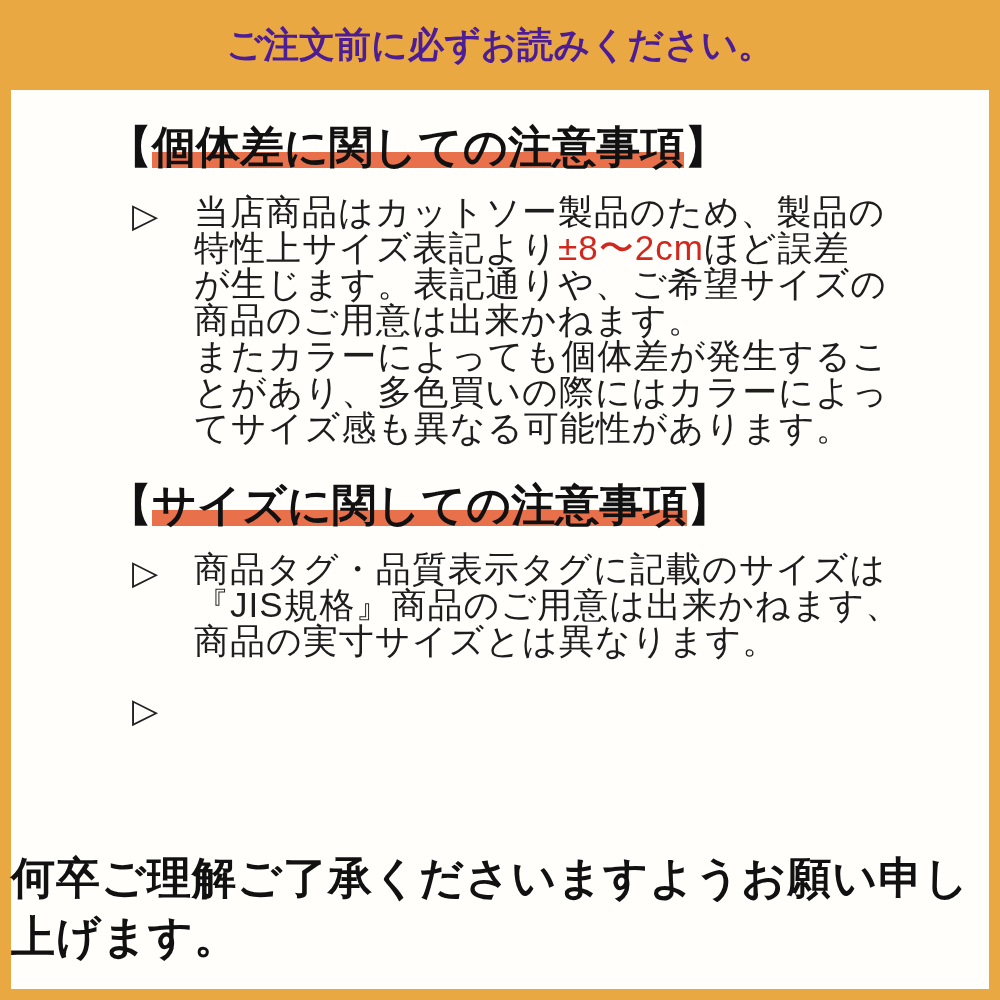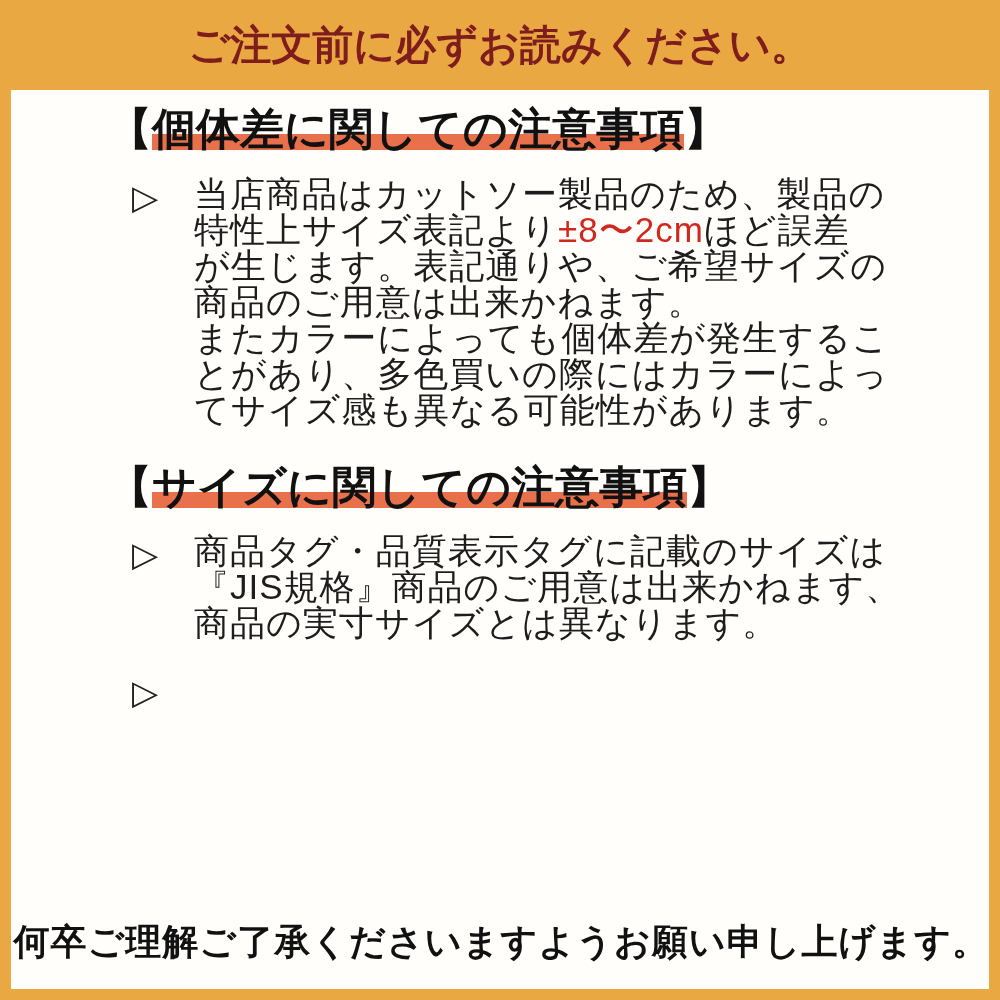--- a/index.html
+++ b/index.html
@@ -6,30 +6,30 @@
   body {
     width: 1000px; height: 1000px;
     font-family: "Liberation Sans", "DejaVu Sans", sans-serif;
     background: #EAA843;
     position: relative;
     overflow: hidden;
   }
   .banner {
     height: 90px;
     display: flex; align-items: center; justify-content: center;
-    color: #7f1d1d;
-    font-size: 41px; font-weight: bold;
+    color: #4c1d95;
+    font-size: 36px; font-weight: bold;
     letter-spacing: 0px;
   }
   .content {
     position: absolute;
     top: 90px; left: 11px; right: 11px; bottom: 11px;
     background: #FFFEFB;
     box-sizing: border-box;
-    padding: 12px 30px 0 97px;
+    padding: 30px 30px 0 97px;
     color: #1D1D1D;
   }
   .heading {
     margin: 0 0 20px 0;
     font-size: 44px; font-weight: bold;
     line-height: 1.22;
     letter-spacing: 0px;
     color: #111111;
   }
   .heading .h-inner {
@@ -57,22 +57,22 @@
     flex: 1;
     font-size: 35px;
     line-height: 36px;
     letter-spacing: 1px;
     white-space: pre-line;
   }
   .accent-red { color: #D2271C; }
   .footer-note {
     position: absolute;
     left: 0; right: 0; bottom: 22px;
-    text-align: right;
-    font-size: 36px; font-weight: bold;
+    text-align: left;
+    font-size: 44px; font-weight: bold;
     letter-spacing: 1px;
     color: #111111;
   }
 </style>
 </head>
 <body>
 
 <header class="banner">
   <span>ご注文前に必ずお読みください。</span>
 </header>

